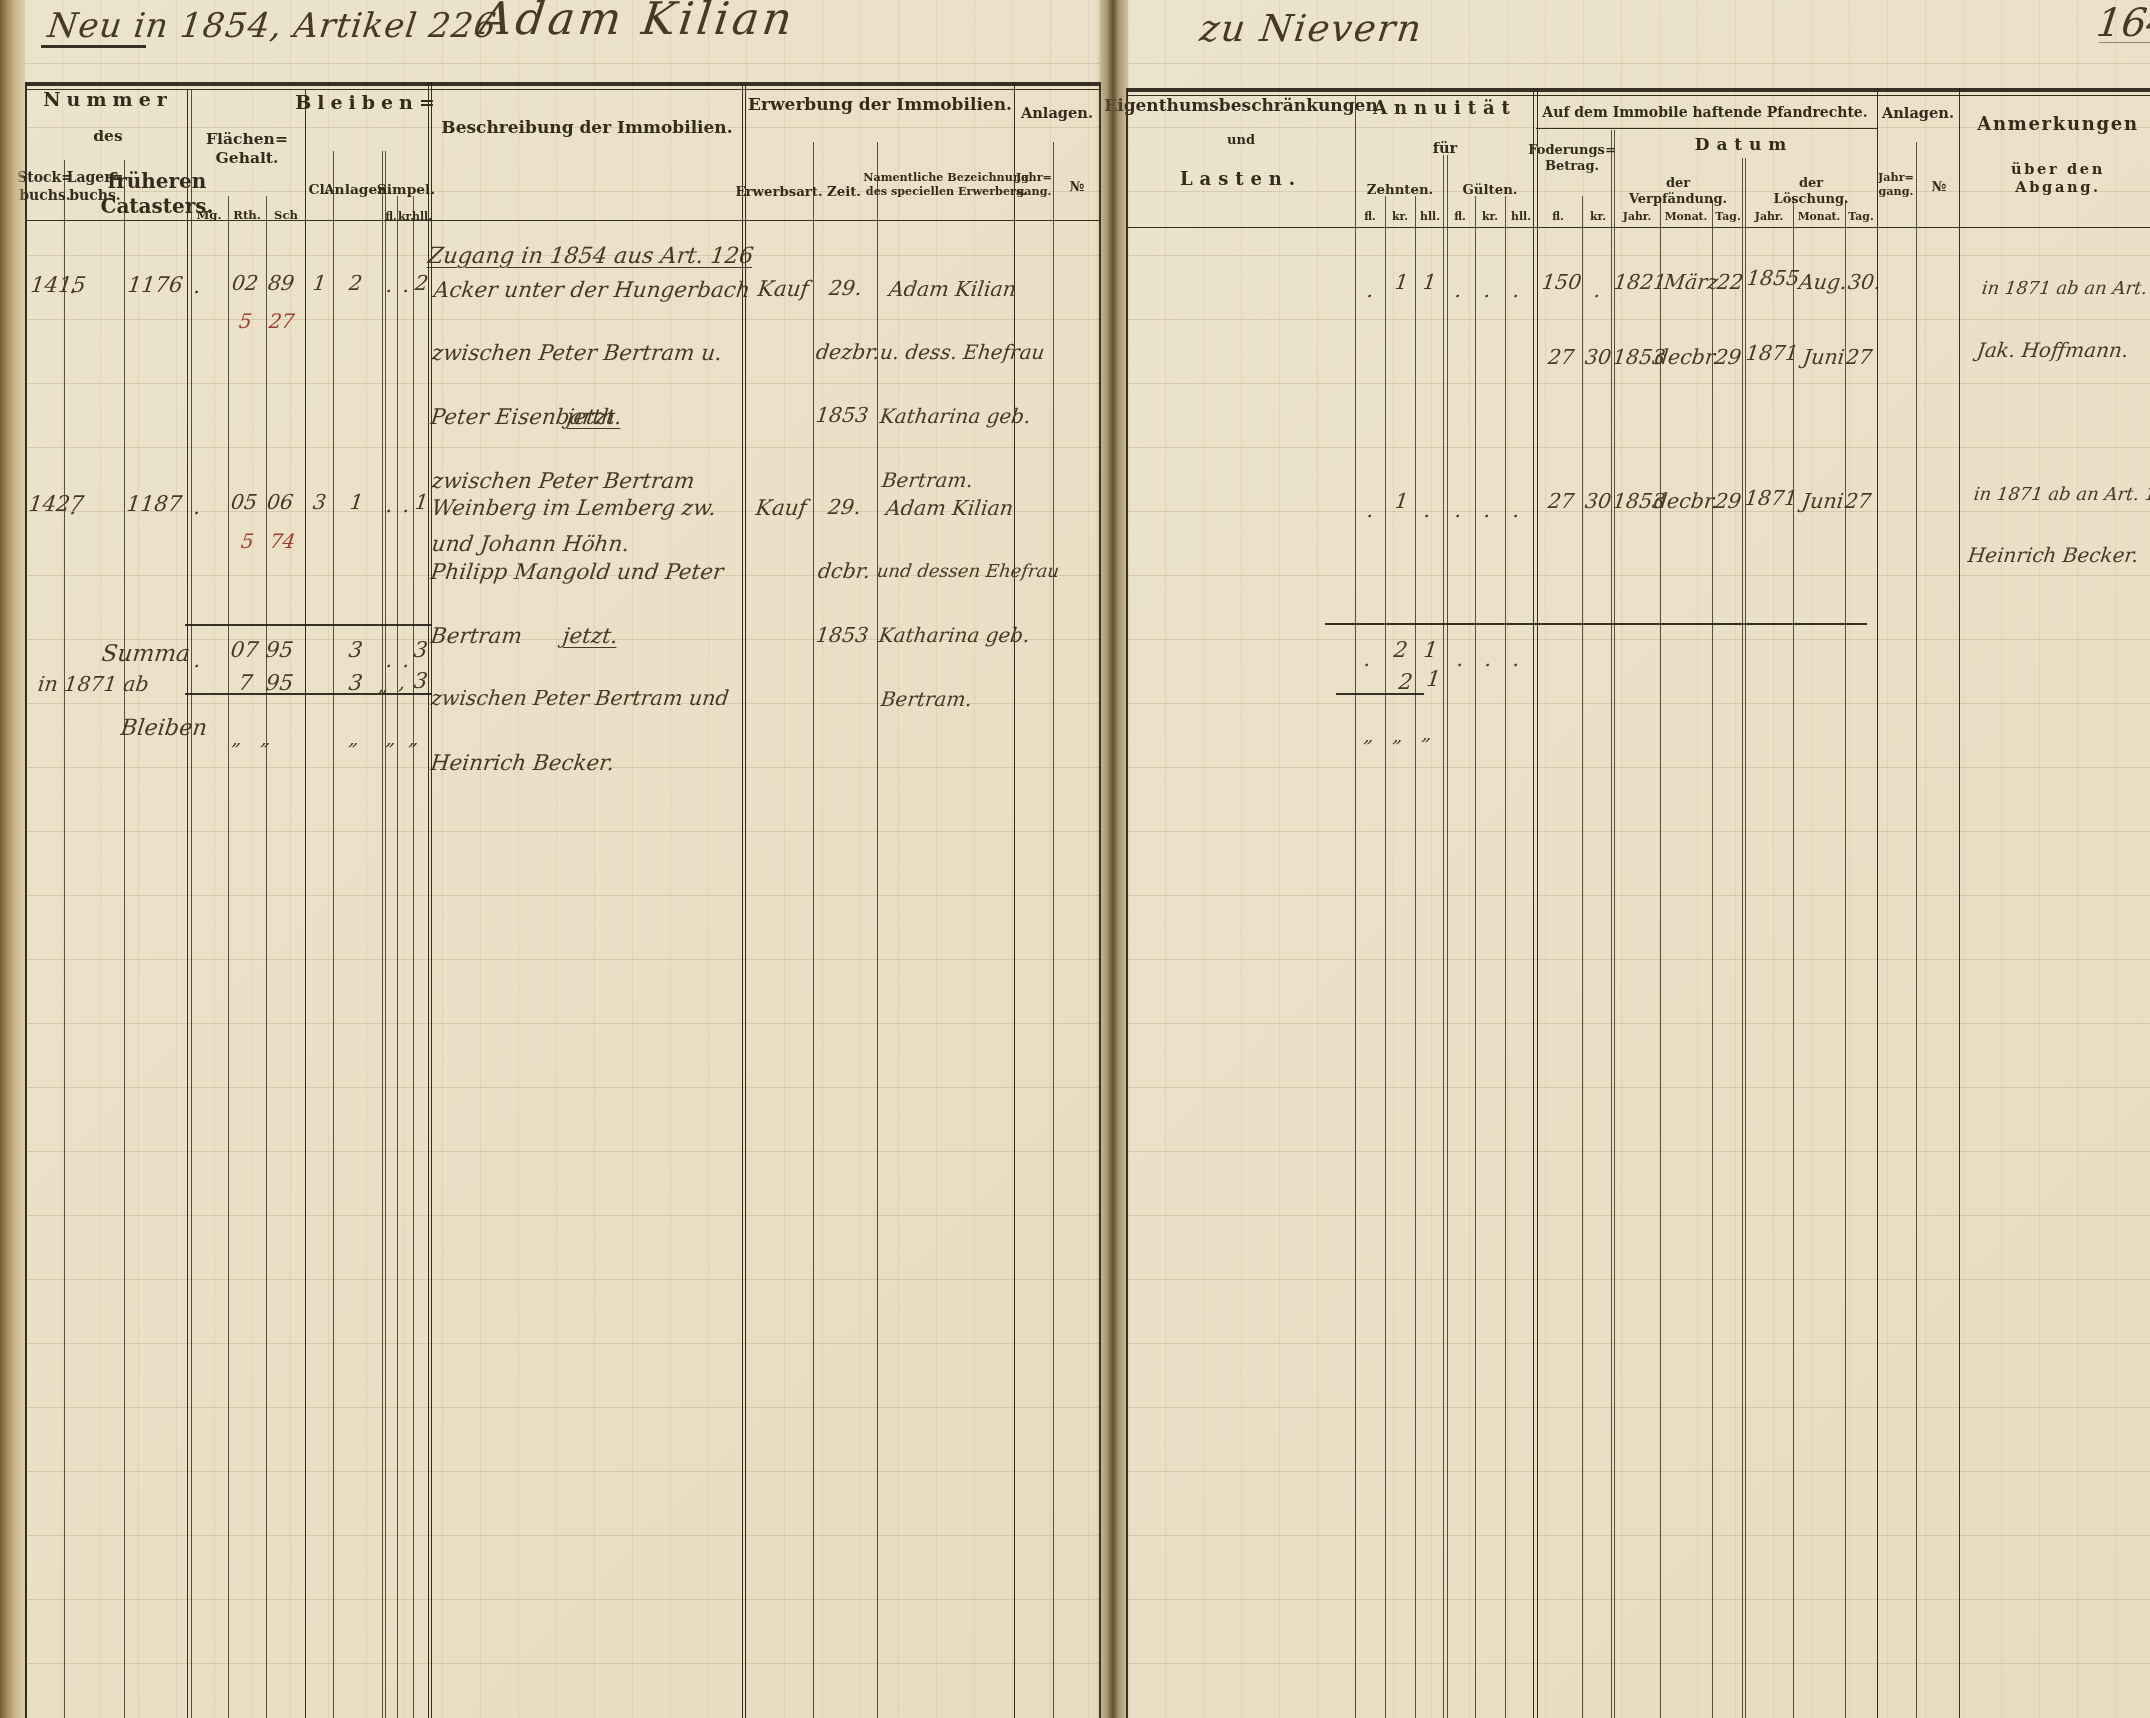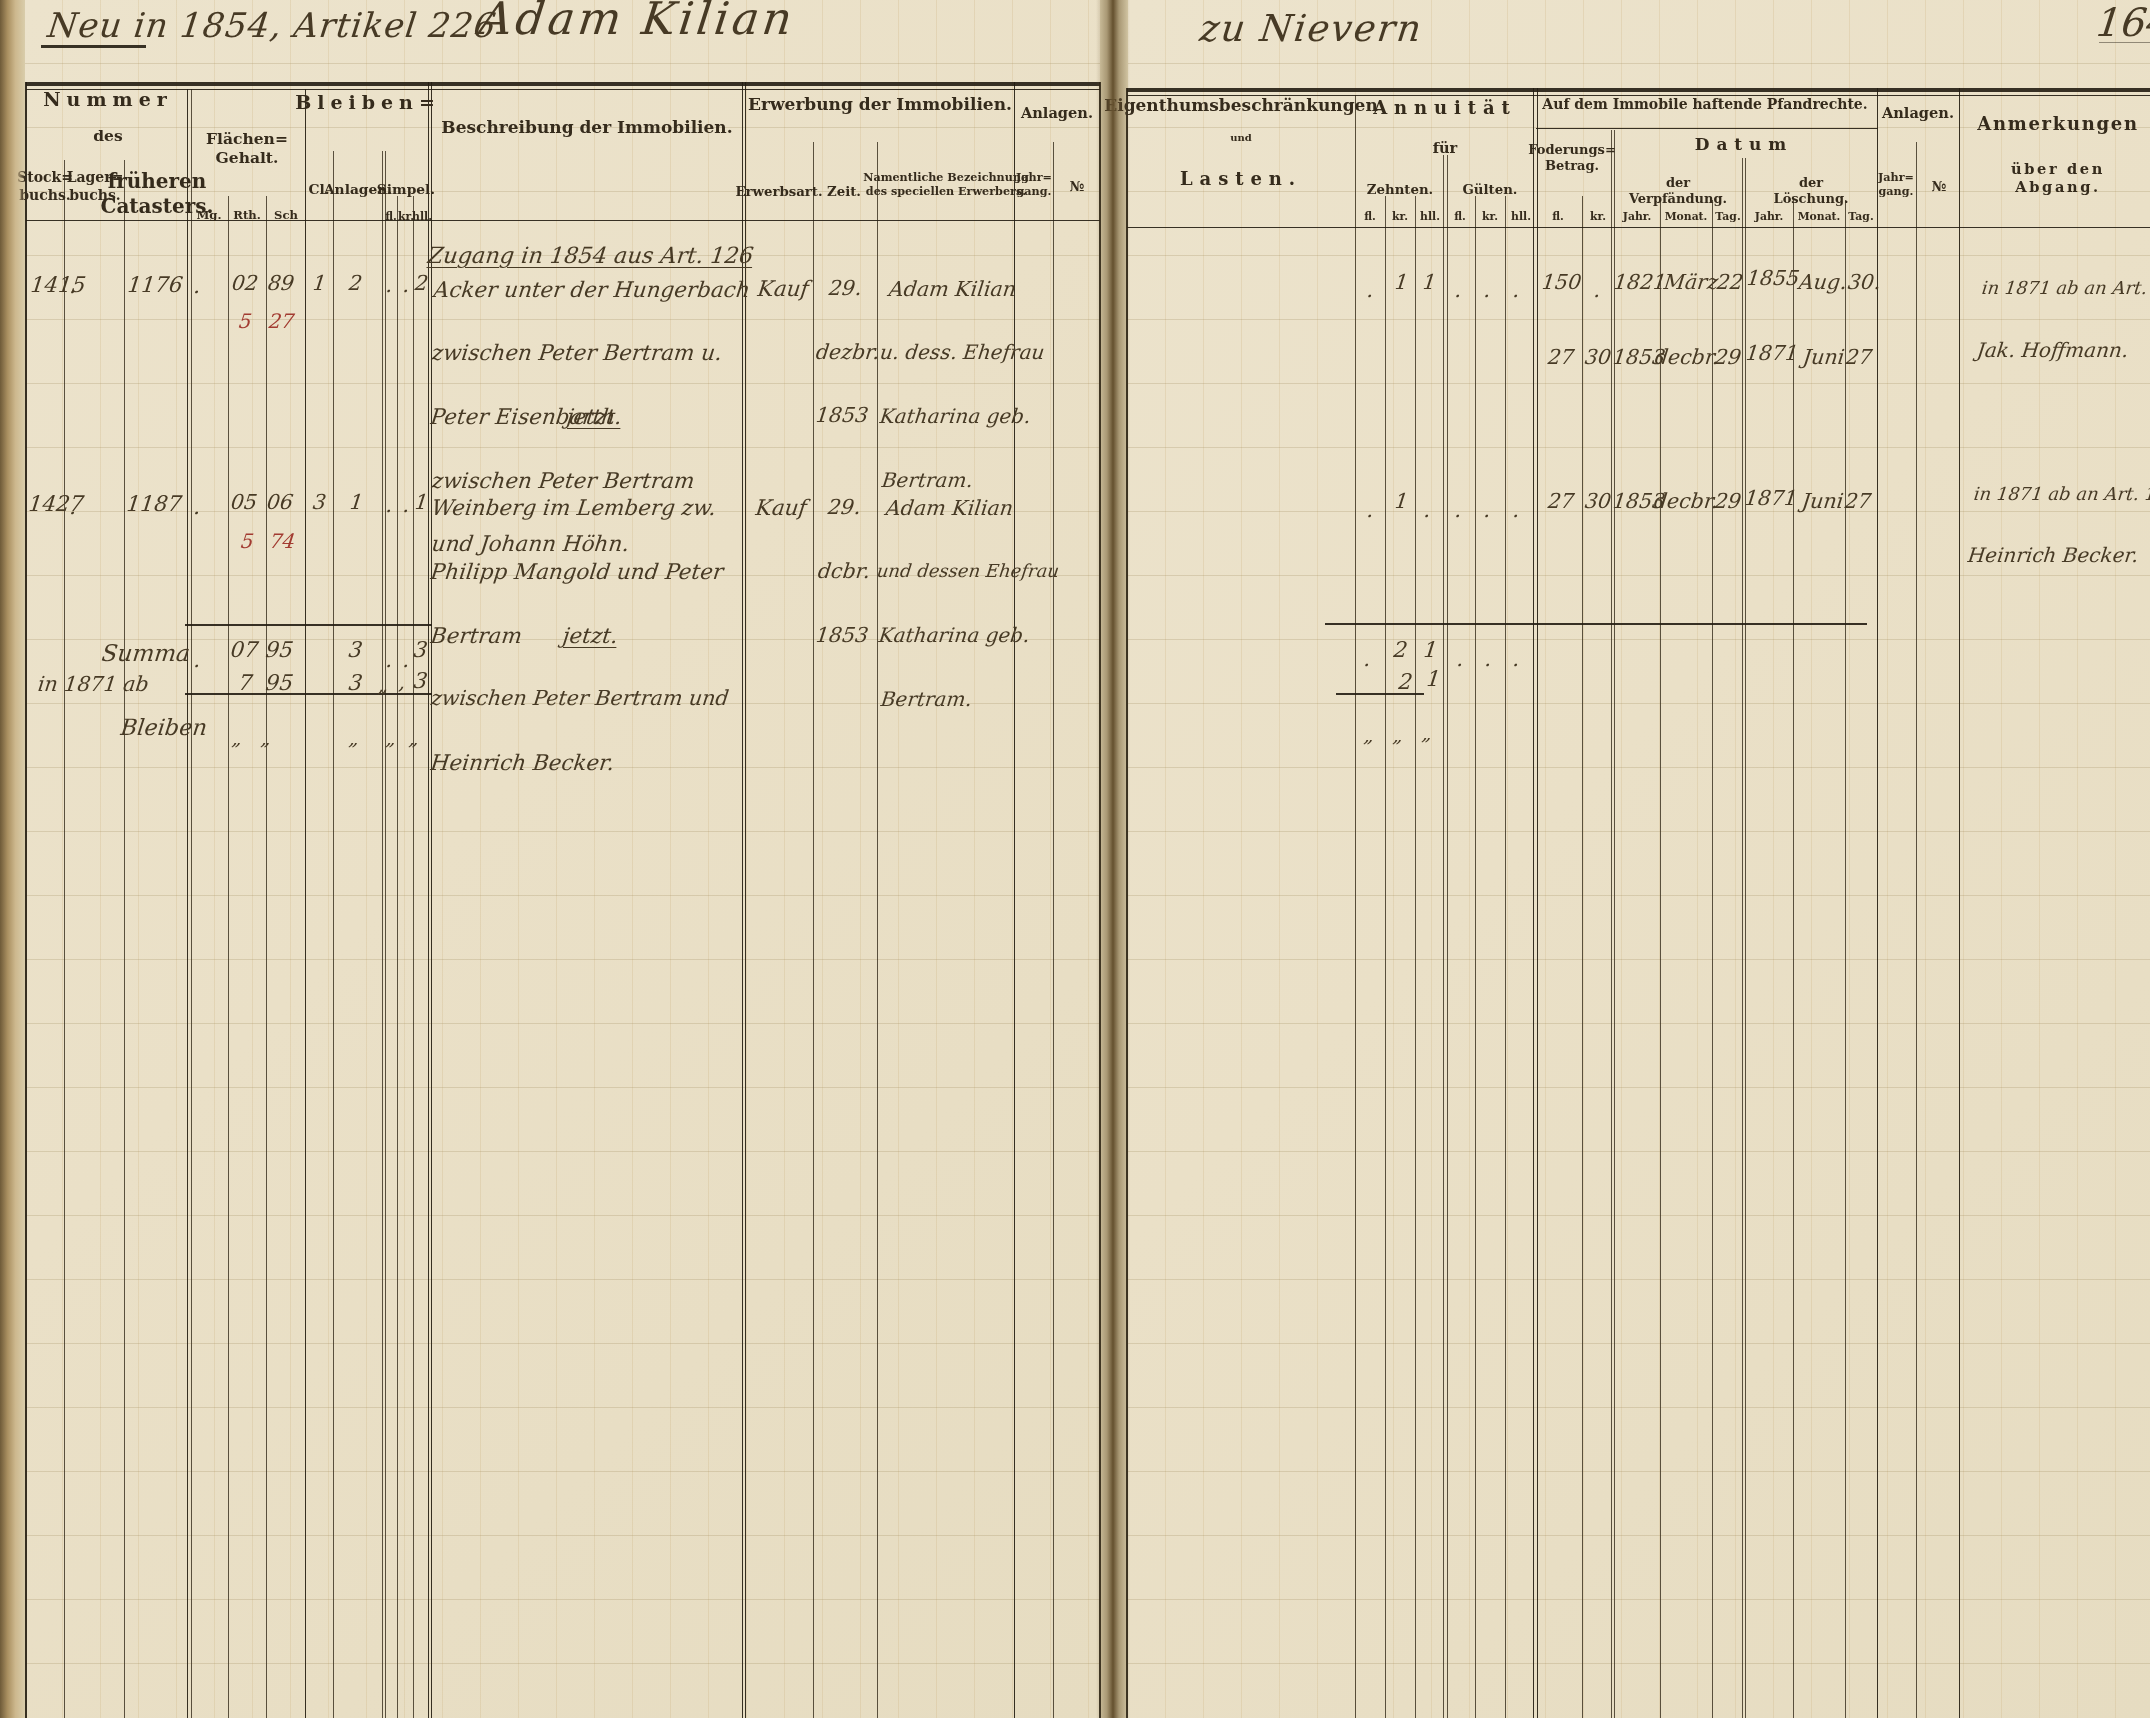--- a/index.html
+++ b/index.html
@@ -66,33 +66,33 @@
   <div class="plabel" style="left:779px;top:184px;font-size:13.3px;">Erwerbsart.</div>
   <div class="plabel" style="left:844px;top:184px;font-size:13.3px;">Zeit.</div>
   <div class="plabel" style="left:946px;top:170px;font-size:11.2px;">Namentliche Bezeichnung
 des speciellen Erwerbers.</div>
   <div class="plabel" style="left:1057px;top:104px;font-size:14.6px;">Anlagen.</div>
   <div class="plabel" style="left:1034px;top:170px;font-size:11.2px;">Jahr=
 gang.</div>
   <div class="plabel" style="left:1077px;top:178px;font-size:13.8px;">№</div>
 
   <div class="plabel" style="left:1241px;top:95px;font-size:17px;">Eigenthumsbeschränkungen</div>
-  <div class="plabel" style="left:1241px;top:132px;font-size:10px;">und</div>
+  <div class="plabel" style="left:1241px;top:132px;font-size:13px;">und</div>
   <div class="plabel" style="left:1241px;top:168px;font-size:18px;letter-spacing:6.9px;">Lasten.</div>
   <div class="plabel" style="left:1445px;top:97px;font-size:18px;letter-spacing:6.9px;">Annuität</div>
   <div class="plabel" style="left:1445px;top:139px;font-size:14.6px;">für</div>
   <div class="plabel" style="left:1400px;top:182px;font-size:13.3px;">Zehnten.</div>
   <div class="plabel" style="left:1490px;top:182px;font-size:13.3px;">Gülten.</div>
   <div class="plabel" style="left:1370px;top:210px;font-size:10.8px;">fl.</div>
   <div class="plabel" style="left:1400px;top:210px;font-size:10.8px;">kr.</div>
   <div class="plabel" style="left:1430px;top:210px;font-size:10.8px;">hll.</div>
   <div class="plabel" style="left:1460px;top:210px;font-size:10.8px;">fl.</div>
   <div class="plabel" style="left:1490px;top:210px;font-size:10.8px;">kr.</div>
   <div class="plabel" style="left:1521px;top:210px;font-size:10.8px;">hll.</div>
-  <div class="plabel" style="left:1705px;top:96px;font-size:14px;text-align:center;">Auf dem Immobile haftende Pfandrechte.</div>
+  <div class="plabel" style="left:1705px;top:104px;font-size:14px;text-align:center;">Auf dem Immobile haftende Pfandrechte.</div>
   <div class="plabel" style="left:1572px;top:142px;font-size:13px;">Foderungs=
 Betrag.</div>
   <div class="plabel" style="left:1744px;top:134px;font-size:17px;letter-spacing:6.9px;">Datum</div>
   <div class="plabel" style="left:1678px;top:175px;font-size:13px;">der
 Verpfändung.</div>
   <div class="plabel" style="left:1811px;top:175px;font-size:13px;">der
 Löschung.</div>
   <div class="plabel" style="left:1558px;top:210px;font-size:10.8px;">fl.</div>
   <div class="plabel" style="left:1598px;top:210px;font-size:10.8px;">kr.</div>
   <div class="plabel" style="left:1637px;top:210px;font-size:10.8px;">Jahr.</div>

